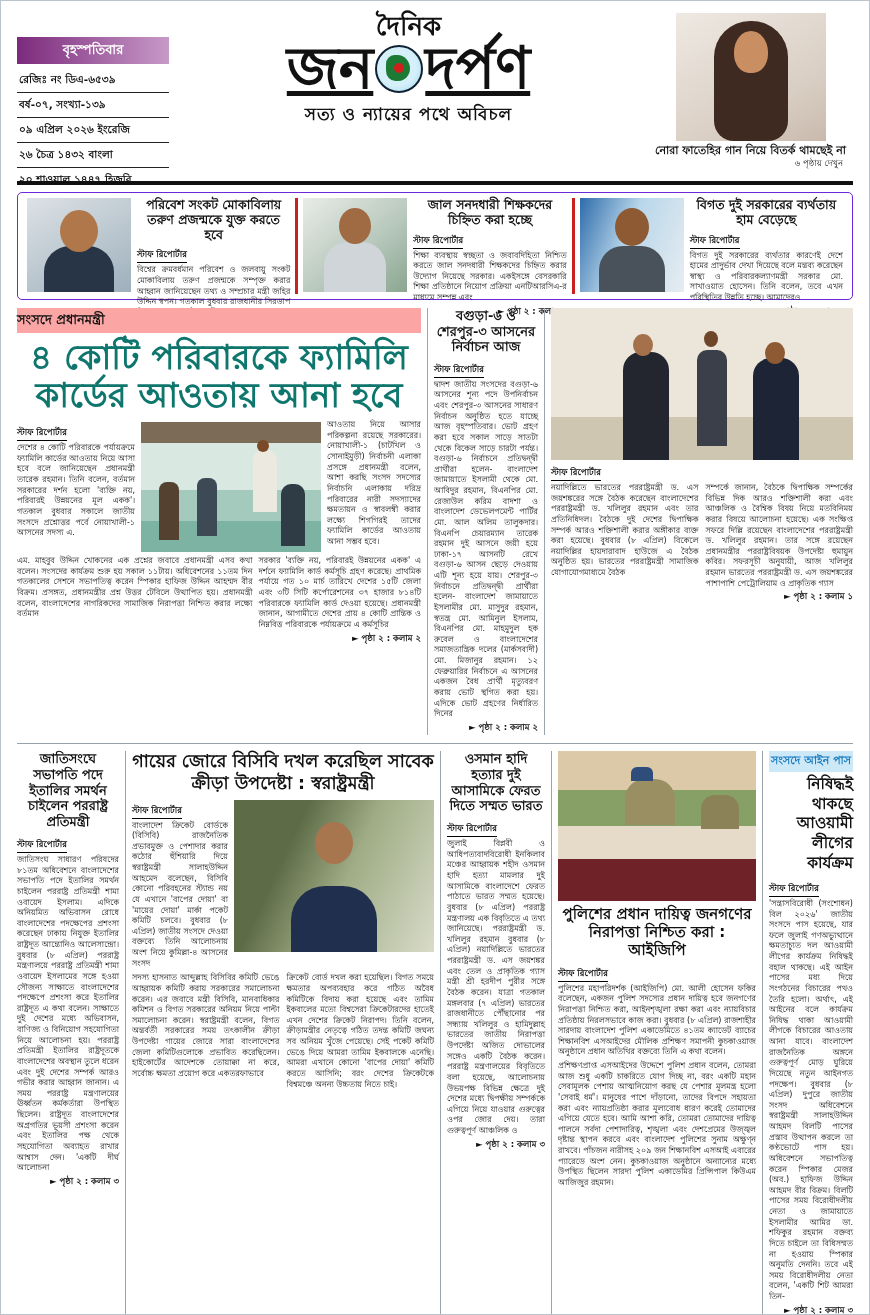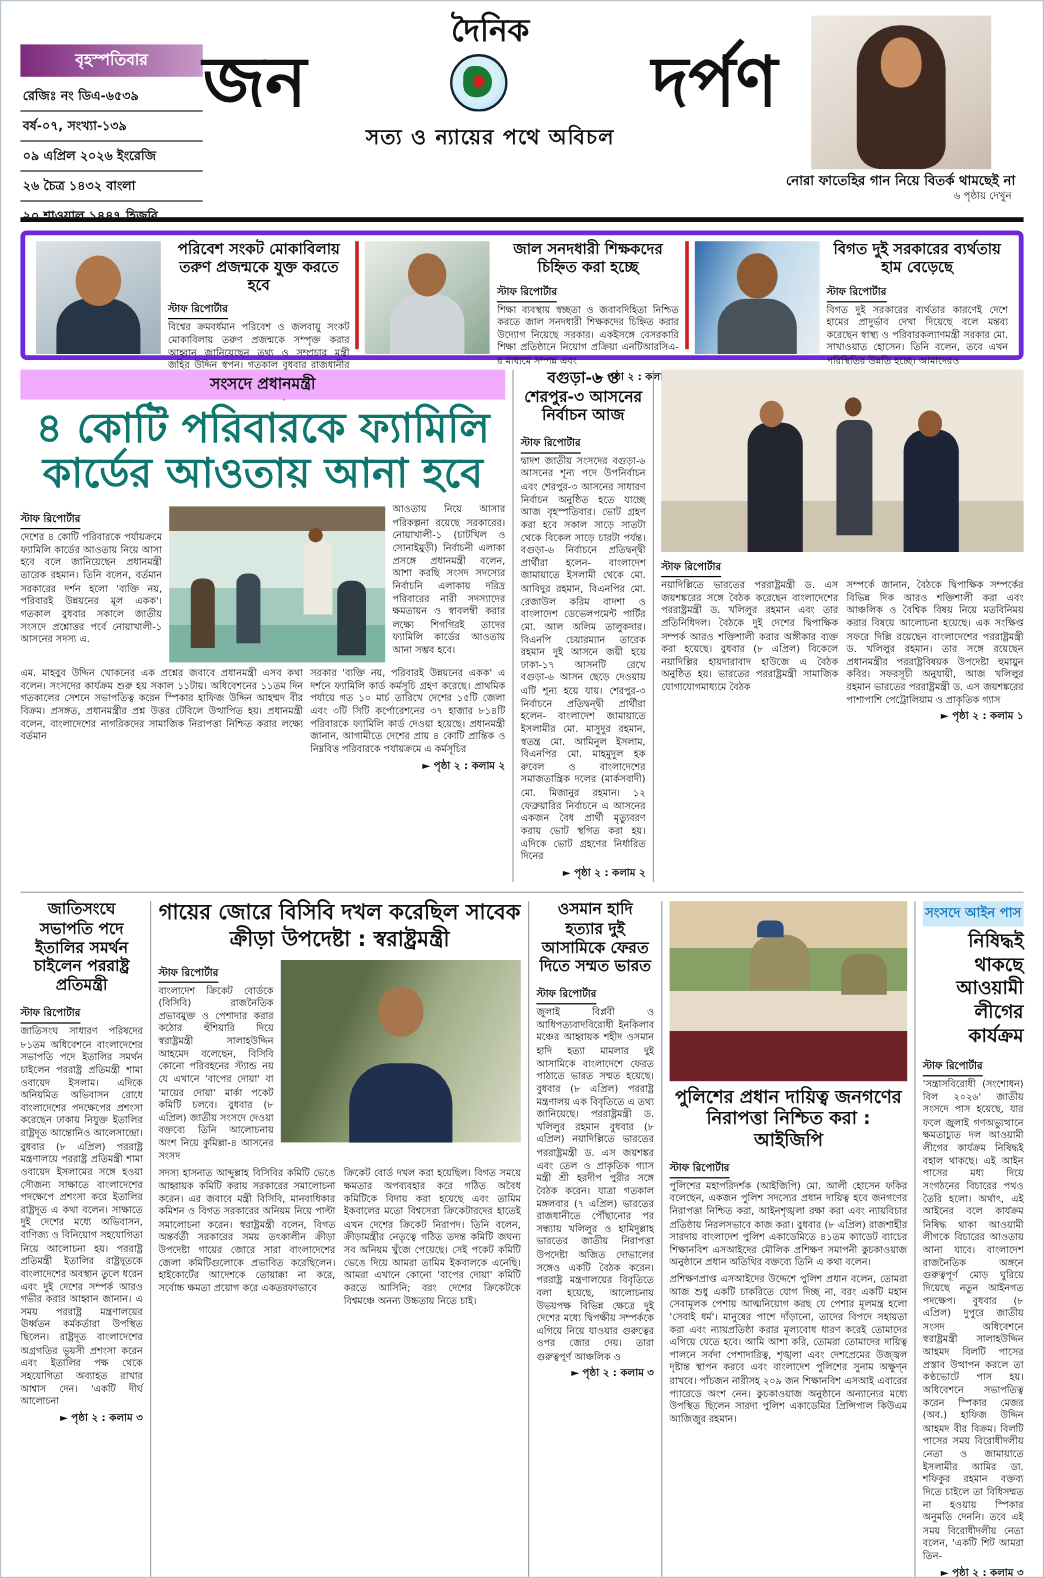--- a/index.html
+++ b/index.html
@@ -11,21 +11,21 @@
   .page{padding:10px 16px 0 16px;}
   
   .header{display:flex;align-items:flex-start;height:168px;}
   .infobox{width:152px;margin-top:26px;font-size:10.5px;font-weight:bold;}
   .daybox{background:linear-gradient(90deg,#7c2a7c,#c79ac7);color:#fff;text-align:center;
           padding:3px 2px;font-size:13px;font-weight:bold;margin-bottom:4px;}
   .inforow{padding:4px 2px 3px 2px;border-bottom:1px solid #222;}
   .inforow:last-child{border-bottom:none;}
   .logozone{flex:1;text-align:center;padding-top:2px;}
   .logo-top{font-size:26px;font-weight:bold;line-height:1;}
-  .logo-main{font-size:58px;font-weight:bold;line-height:1.02;display:flex;align-items:center;justify-content:space-between;gap:2px;}
+  .logo-main{font-size:58px;font-weight:bold;line-height:1.02;display:flex;align-items:center;justify-content:center;gap:2px;text-decoration:underline;}
   .globe{width:44px;height:44px;border-radius:50%;background:radial-gradient(circle at 45% 45%,#d6f0fa 55%,#9fd8ef);border:2px solid #123;position:relative;flex:0 0 auto;}
   .globe::before{content:"";position:absolute;left:9px;top:8px;width:24px;height:26px;background:#1d7a34;border-radius:40% 60% 55% 45%;}
   .globe::after{content:"";position:absolute;left:17px;top:16px;width:10px;height:10px;border-radius:50%;background:#d0201d;}
   .tagline{font-size:17px;font-weight:bold;margin-top:3px;letter-spacing:1px;}
   .cyanbar{margin:6px auto 0 auto;width:470px;height:24px;display:flex;font-weight:bold;
            background:linear-gradient(100deg,#24aee4 0 55%,#54c3ec 55% 62%,#2fb7e8 62%);}
   .cyanbar .site{flex:1.2;color:#fff;font-size:14px;font-family:"Liberation Serif","DejaVu Serif",serif;
                  display:flex;align-items:center;justify-content:center;letter-spacing:1px;}
   .cyanbar .price{flex:1;color:#fff;font-size:11.5px;display:flex;align-items:center;justify-content:center;}
   .promo{width:205px;text-align:center;}
@@ -58,33 +58,33 @@
   .sc-walk::after{width:20px;height:22px;left:27%;top:26px;background:#a5714a;border-radius:50%;
      box-shadow:132px 8px 0 0 #8d5a34,68px -6px 0 -3px #6e462a;}
   .sc-speech{background:linear-gradient(115deg,#5d6b47 0 28%,#9fac85 55%,#d9dcc9);}
   .sc-speech::before{width:86px;height:74px;left:50%;bottom:-8px;transform:translateX(-50%);background:#1f2f4d;border-radius:34px 34px 0 0;}
   .sc-speech::after{width:38px;height:42px;left:50%;top:22px;transform:translateX(-50%);background:#a8764e;border-radius:50%;}
   .sc-igp{background:linear-gradient(#dcc9a8 0 26%,#87a065 26% 50%,#e5dbc8 50% 72%,#6f2228 72%);}
   .sc-igp::before{width:50px;height:46px;left:34%;top:28px;background:#9a8f62;border-radius:20px 20px 0 0;
      box-shadow:70px 10px 0 -6px #8c8258;}
   .sc-igp::after{width:22px;height:14px;left:37%;top:16px;background:#2e4d7a;border-radius:6px 6px 0 0;}
   
-  .strip{border:4px solid #6d28d9;border-radius:5px;margin-top:7px;padding:5px 4px;display:flex;height:108px;box-sizing:border-box;}
+  .strip{border:1px solid #6d28d9;border-radius:5px;margin-top:7px;padding:5px 4px;display:flex;height:108px;box-sizing:border-box;}
   .brief{flex:1;display:flex;gap:6px;padding:0 5px;min-width:0;}
   .brief+.brief{border-left:3px solid #c9211e;}
   .brief .photo{width:104px;height:94px;flex:0 0 auto;}
   .btxt{flex:1;min-width:0;}
   .bhead{font-size:12.5px;font-weight:bold;text-align:center;line-height:1.18;}
   .byline{font-weight:bold;font-size:8.5px;border-bottom:1px solid #000;display:inline-block;margin:2px 0 2px 0;}
   .small{font-size:8px;line-height:1.33;text-align:justify;}
   .jump{font-weight:bold;font-size:8.5px;text-align:right;margin-top:1px;}
   
   .leadrow{display:flex;margin-top:8px;}
   .lead-main{width:404px;}
-  .kicker{background:#f0abfc;text-align:center;font-weight:bold;font-size:13px;padding:2px 0;}
+  .kicker{background:#fca5a5;text-align:left;font-weight:bold;font-size:13px;padding:2px 0;}
   .lead-head{color:#0f766e;font-size:34px;font-weight:bold;text-align:center;line-height:1.12;margin:5px 0 6px 0;}
   .lead-cols{display:flex;gap:6px;}
   .lead-c1{width:118px;flex:0 0 auto;}
   .lead-photo{width:180px;height:130px;flex:0 0 auto;margin-top:2px;}
   .lead-c2{flex:1;min-width:0;}
   .lead-cols2{display:flex;gap:6px;margin-top:4px;}
   .lead-cA{flex:1.45;min-width:0;}
   .lead-cB{flex:1;min-width:0;}
   .vrule{border-left:1px solid #9aa4aa;margin:0 6px;}
   .election{width:104px;flex:0 0 auto;}

